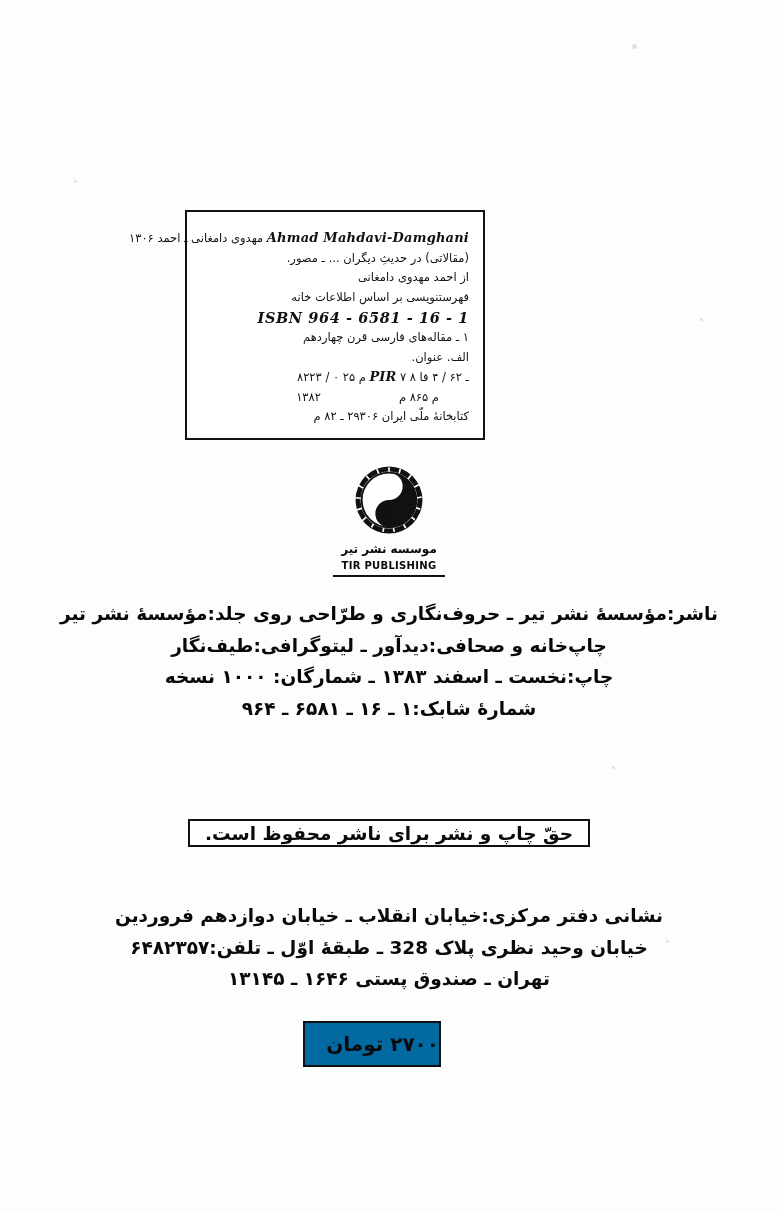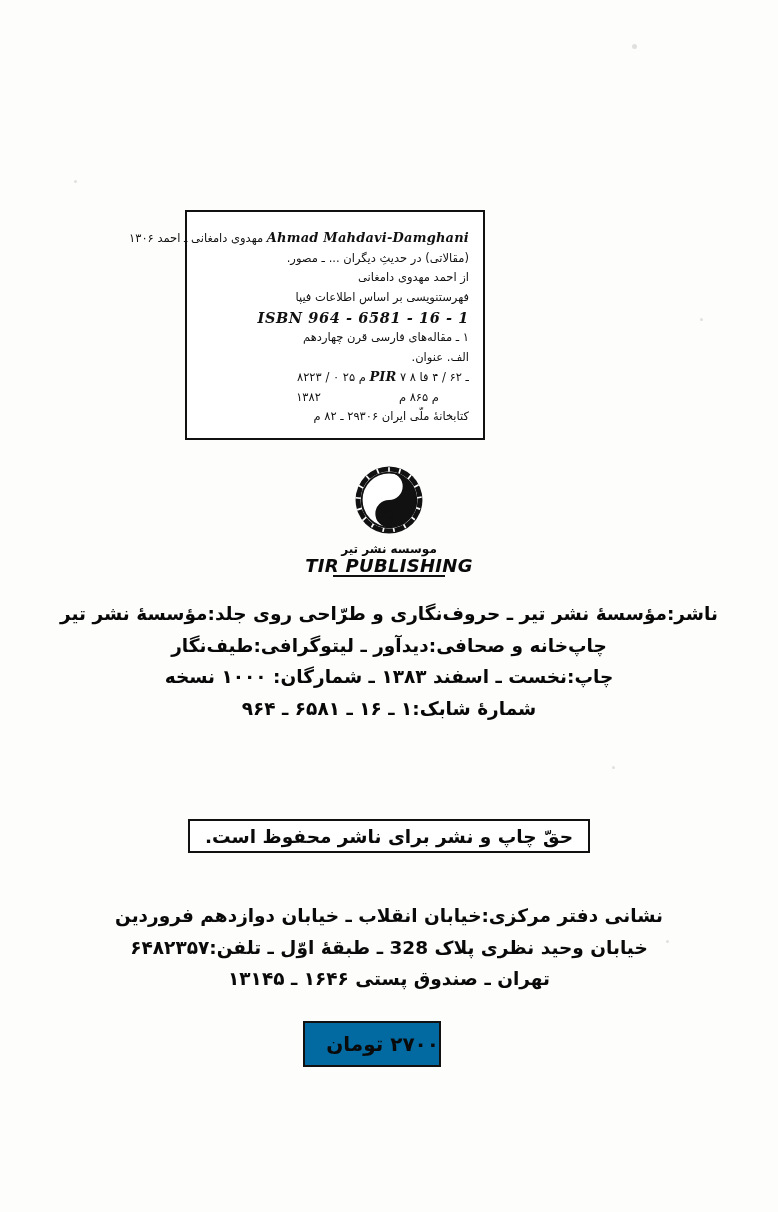--- a/index.html
+++ b/index.html
@@ -101,26 +101,25 @@
   }
   #logo-caption-fa {
     font-size: 12px;
     font-weight: 700;
     line-height: 18px;
     margin-top: 2px;
     letter-spacing: .5px;
   }
   #logo-caption-en {
     font-family: "DejaVu Sans", "Liberation Sans", sans-serif;
-    font-size: 18px;
+    font-size: 10px;
     font-weight: 700;
     letter-spacing: .3px;
     line-height: 16px;
     direction: ltr;
-    font-style: italic;
   }
   #logo-rule {
     width: 112px;
     height: 2px;
     background: #111;
     margin: 1px auto 0 auto;
   }
 
   
   #colophon {
@@ -139,21 +138,21 @@
     color: #080808;
     letter-spacing: -.1px;
   }
 
   
   #copyright-box {
     position: absolute;
     left: 188px;
     top: 819px;
     width: 402px;
-    height: 34px;
+    height: 28px;
     border: 2.5px solid #111;
     box-sizing: border-box;
     display: flex;
     align-items: center;
     justify-content: center;
     background: #fff;
   }
   #copyright-text {
     font-size: 18.5px;
     font-weight: 700;
@@ -212,21 +211,21 @@
 
     <div class="cip-line">
       <span class="latin">Ahmad Mahdavi-Damghani</span>
       <span>مهدوی دامغانی ـ احمد ۱۳۰۶</span>
     </div>
 
     <div class="cip-line">(مقالاتی) در حدیثِ دیگران ... ـ مصور.</div>
 
     <div class="cip-line">از احمد مهدوی دامغانی</div>
 
-    <div class="cip-line">فهرستنویسی بر اساس اطلاعات فیپا</div>
+    <div class="cip-line">فهرستنویسی بر اساس اطلاعات خانه</div>
 
     <div class="cip-line isbn">ISBN 964 - 6581 - 16 - 1</div>
 
     <div class="cip-line">۱ ـ مقاله‌های فارسی قرن چهاردهم</div>
 
     <div class="cip-line">الف. عنوان.</div>
 
     <div class="cip-line callno">
       <span>ـ ۶۲ / ۴ فا ۸</span>
       <span class="latin-mid">PIR</span>

